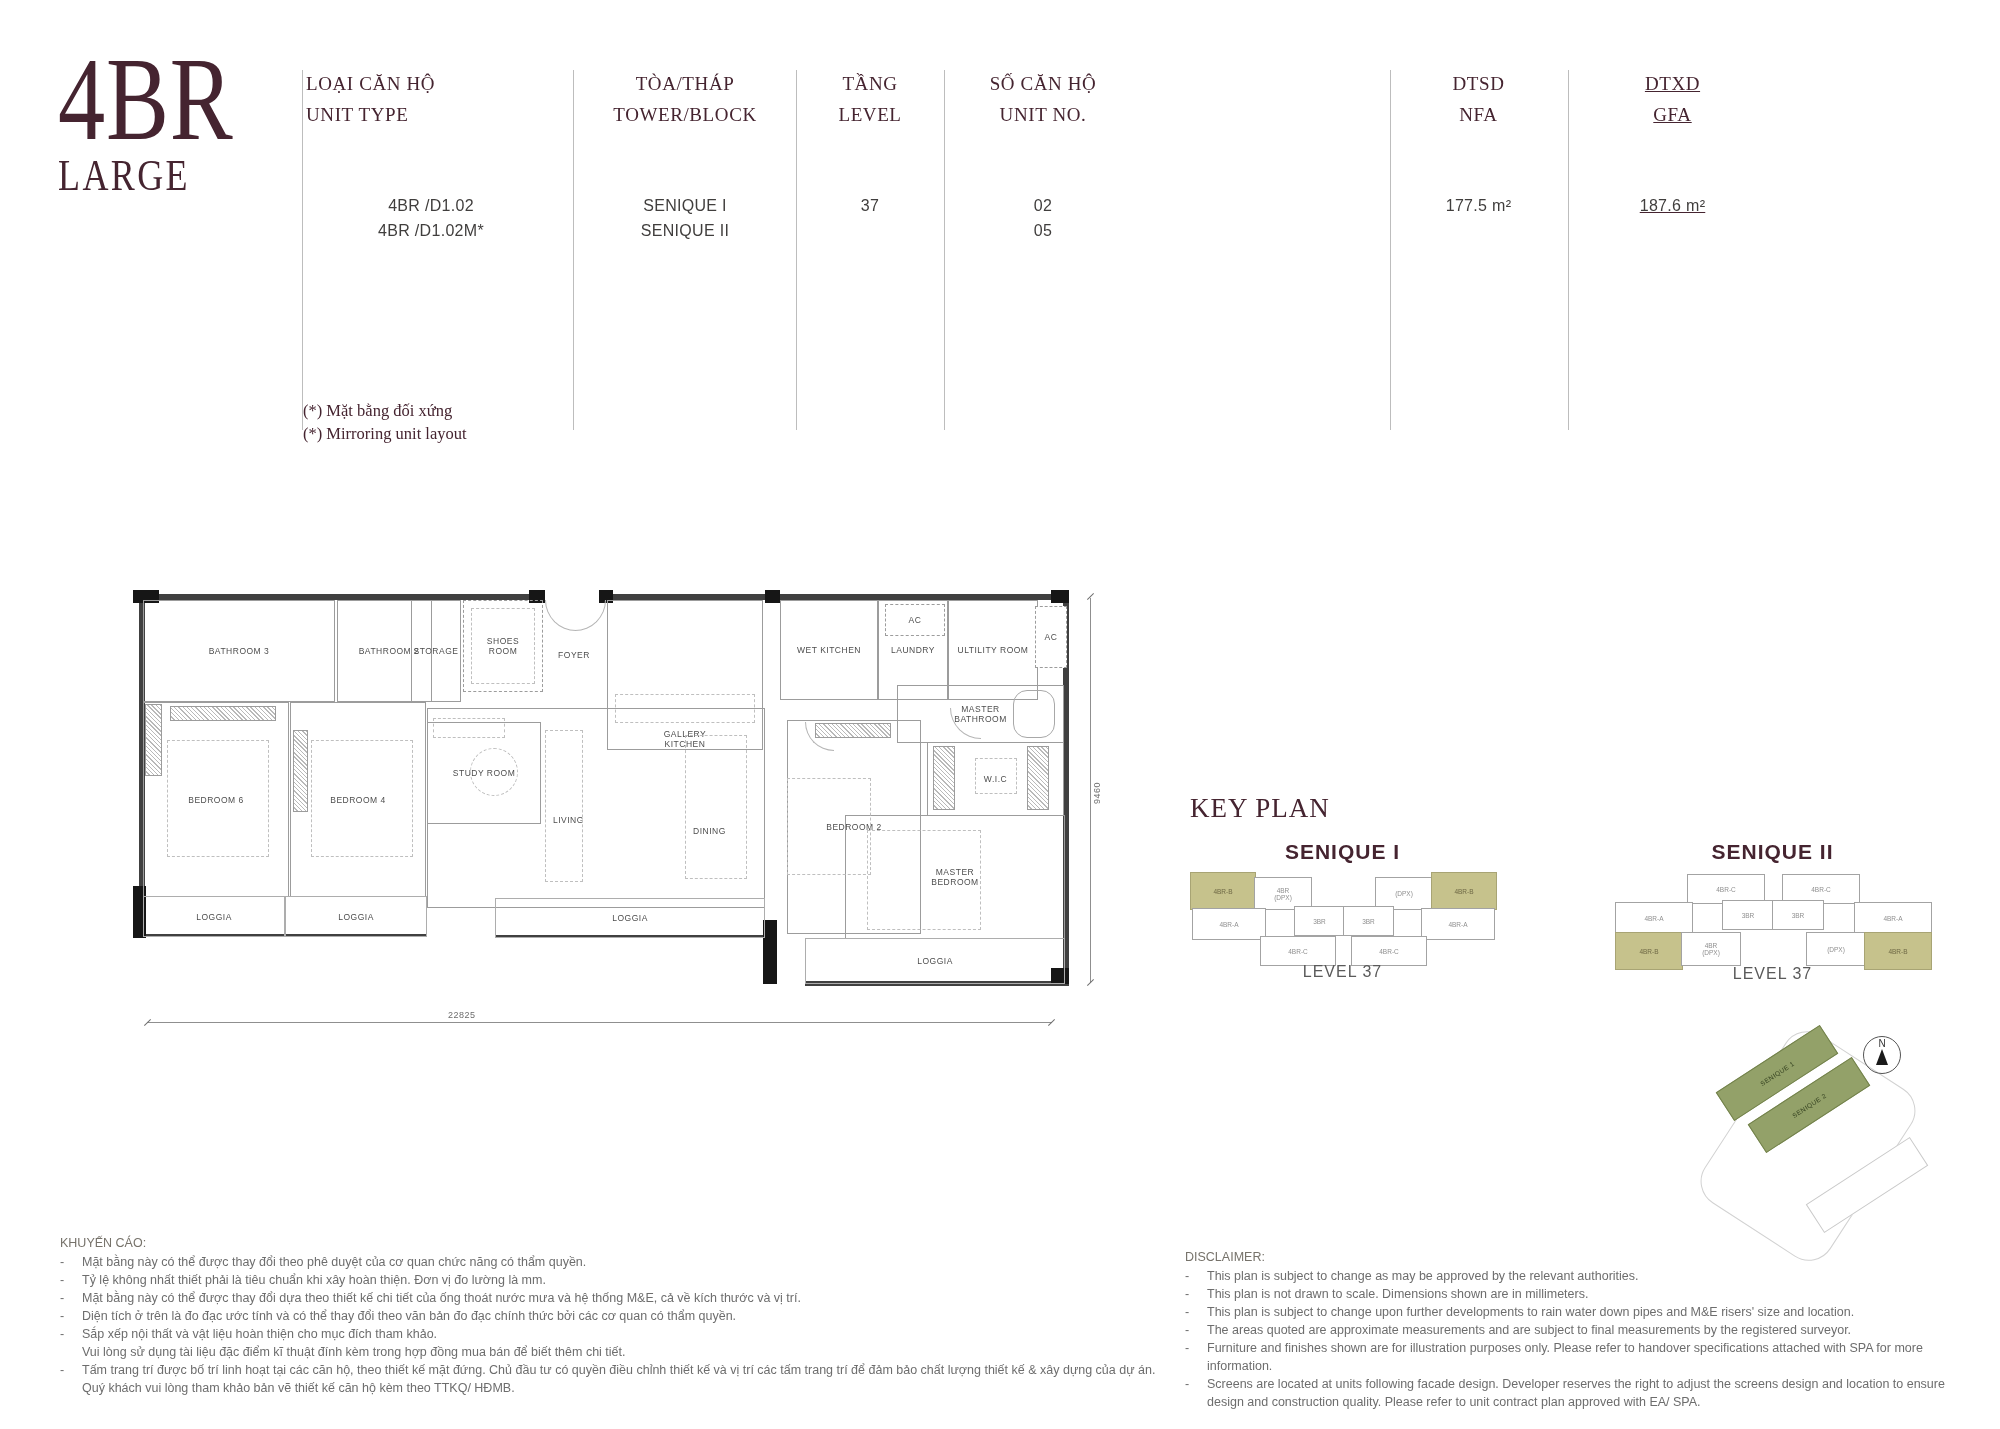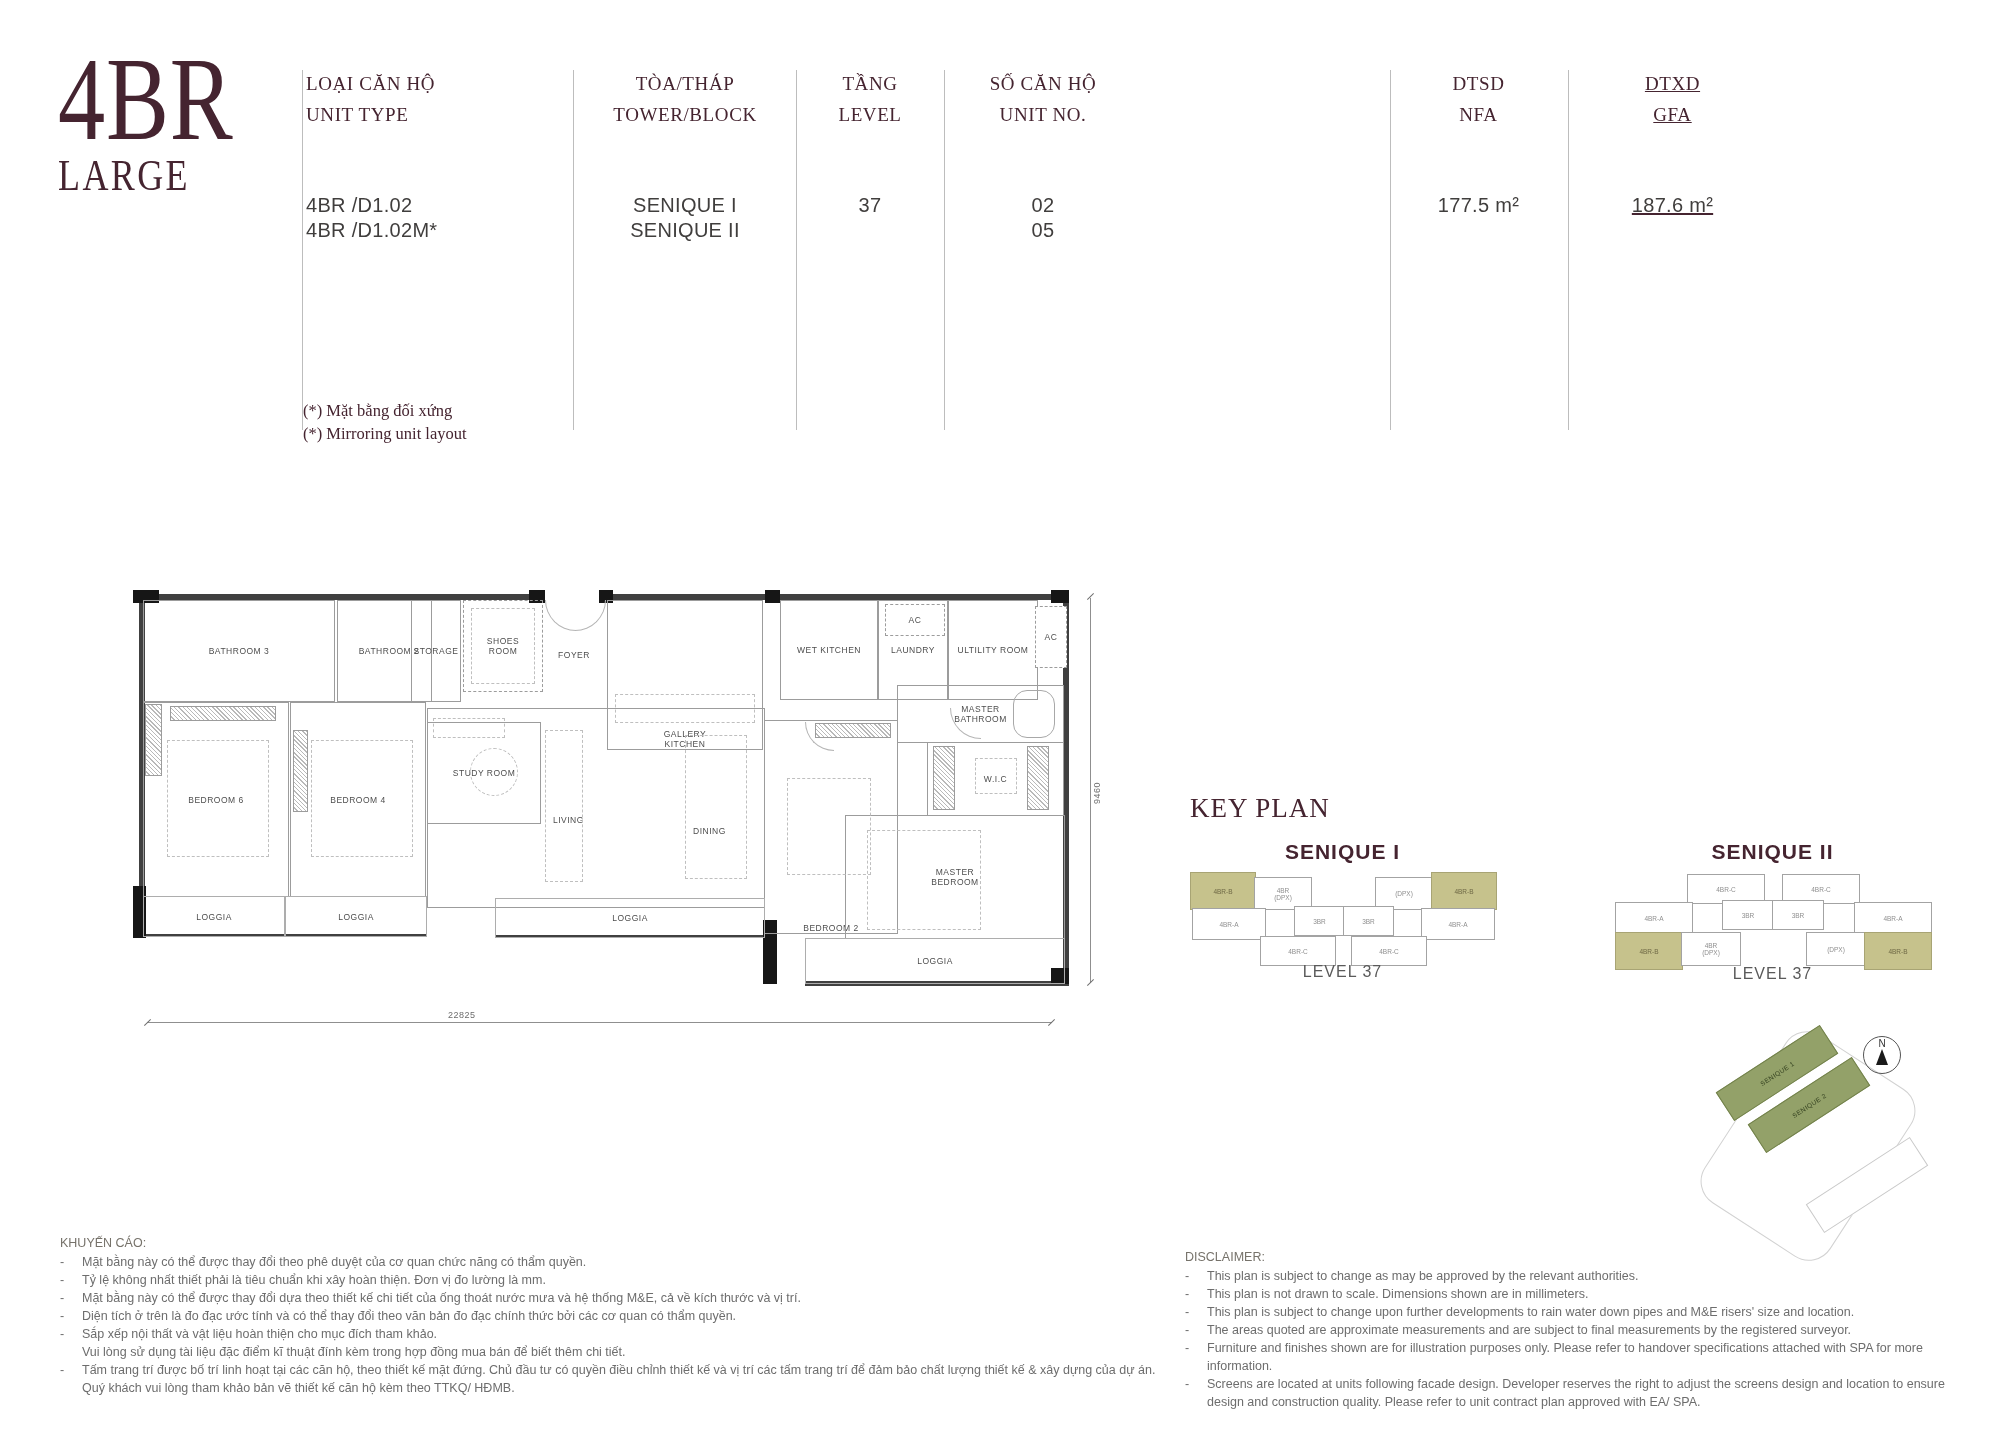--- a/index.html
+++ b/index.html
@@ -7,21 +7,21 @@
        font-family:"Liberation Sans",sans-serif;-webkit-font-smoothing:antialiased;}
   .abs{position:absolute;}
   
   .logo{left:58px;top:50px;color:#452430;transform:scaleX(0.8);transform-origin:left top;}
   .logo-4br{font-family:"Liberation Serif",serif;font-size:118px;line-height:100px;letter-spacing:1px;}
   .logo-large{font-family:"Liberation Serif",serif;font-size:45px;line-height:50px;letter-spacing:3px;}
   .vline{top:70px;width:1px;height:360px;background:#bdbdbd;}
   .hdr-col{top:68px;color:#452430;text-align:center;}
   .hdr-col.left{text-align:left;}
   .hdr-title{font-family:"Liberation Serif",serif;font-size:19px;line-height:31px;letter-spacing:0.6px;}
-  .hdr-vals{margin-top:63px;font-size:20px;line-height:25px;color:#403e3d;letter-spacing:0.3px;}
+  .hdr-vals{margin-top:63px;font-size:16px;line-height:25px;color:#403e3d;letter-spacing:0.3px;text-align:center;}
   .mirror-note{left:303px;top:399px;font-family:"Liberation Serif",serif;font-size:16.5px;
                line-height:23px;color:#452430;}
   
   .plan{left:115px;top:590px;width:1010px;height:450px;}
   .room{position:absolute;border:1px solid #9c9c9c;display:flex;align-items:center;justify-content:center;}
   .room.dashed{border:1px dashed #9c9c9c;}
   .room.open{border:none;}
   .rlbl{font-size:8.5px;letter-spacing:0.5px;color:#4d4d4d;text-align:center;white-space:pre-line;line-height:10px;}
   .lbl-top{align-items:flex-end;padding-top:8px;box-sizing:border-box;}
   .wall{position:absolute;background:#404040;}
@@ -209,21 +209,21 @@
     </div>
   <div class="room" style="left:175px;top:112px;width:134px;height:193px;">
     <span class="rlbl">BEDROOM 4</span>
     </div>
   <div class="room open" style="left:312px;top:118px;width:336px;height:198px;border:1px solid #9c9c9c;"></div>
   <div class="room" style="left:312px;top:132px;width:112px;height:100px;">
     <span class="rlbl">STUDY ROOM</span>
     </div>
   <span class="rlbl" style="position:absolute;left:438px;top:225px;">LIVING</span>
   <span class="rlbl" style="position:absolute;left:578px;top:218px;margin-top:18px;">DINING</span>
-  <div class="room" style="left:649px;top:130px;width:132px;height:212px;align-items:flex-end;">
+  <div class="room" style="left:672px;top:130px;width:132px;height:212px;">
     <span class="rlbl">BEDROOM 2</span>
     </div>
   <div class="room" style="left:812px;top:152px;width:135px;height:72px;">
     <span class="rlbl">W.I.C</span>
     </div>
   <div class="room" style="left:730px;top:225px;width:218px;height:122px;">
     <span class="rlbl">MASTER
 BEDROOM</span>
     </div>
 

